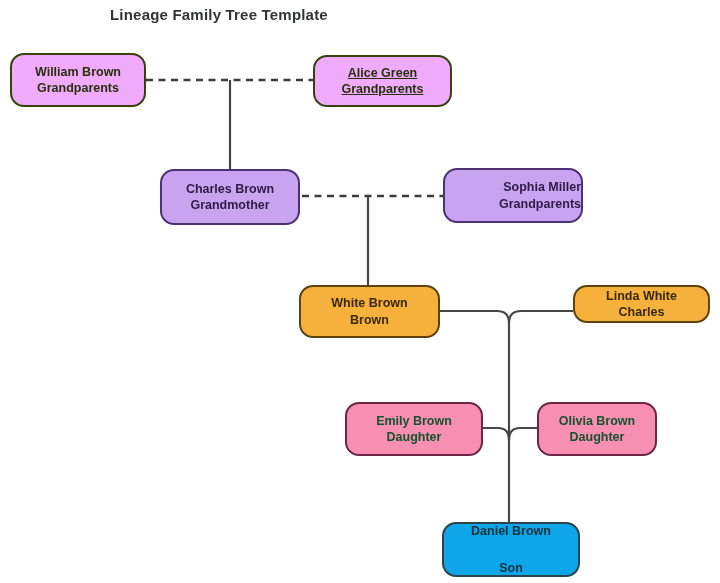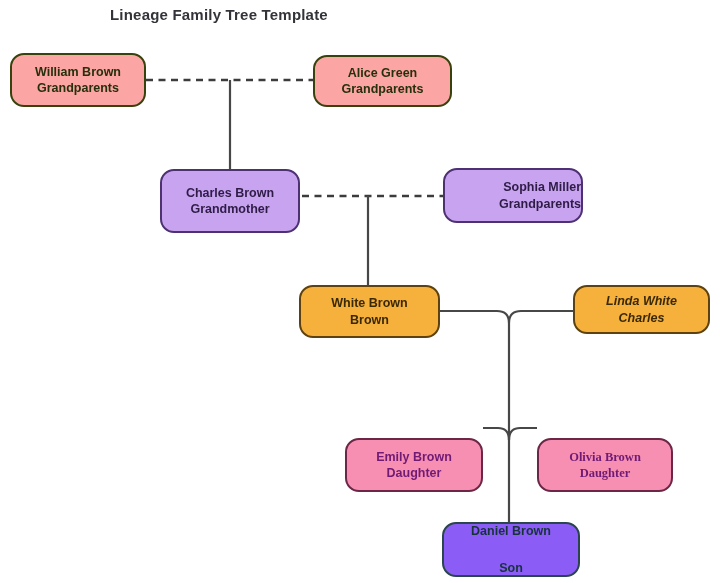--- a/index.html
+++ b/index.html
@@ -22,34 +22,34 @@
     border-radius:14px;
     display:flex;flex-direction:column;
     align-items:center;justify-content:center;
     text-align:center;
     font-weight:bold;font-size:12.5px;line-height:1.32;
     box-sizing:border-box;
     cursor:pointer;
   }
   .node span{display:block;}
   
-  .fill-green {background:#fca5a5;border-color:#38420c;color:#26300a;}
+  .fill-green {background:#f0abfc;border-color:#38420c;color:#26300a;}
   .fill-purple{background:#c8a4f0;border-color:#4e3173;color:#2e1c46;}
   .fill-orange{background:#f6b03c;border-color:#5d420f;color:#3a2906;}
-  .fill-pink  {background:#f78fb3;border-color:#6d2746;color:#701a75;margin-top:36px;}
-  .fill-teal  {background:#8b5cf6;border-color:#2a454e;color:#16333a;gap:21px;}
+  .fill-pink  {background:#f78fb3;border-color:#6d2746;color:#14532d;}
+  .fill-teal  {background:#0ea5e9;border-color:#2a454e;color:#16333a;gap:21px;}
   
   .n-william{left:10px; top:53px; width:136px;height:54px;}
-  .n-alice  {left:313px;top:55px; width:139px;height:52px;}
-  .n-charles{left:160px;top:169px;width:140px;height:64px;}
+  .n-alice  {left:313px;top:55px; width:139px;height:52px;text-decoration:underline;}
+  .n-charles{left:160px;top:169px;width:140px;height:56px;}
   .n-sophia {left:443px;top:168px;width:140px;height:55px;align-items:flex-end;}
   .n-james  {left:299px;top:285px;width:141px;height:53px;}
-  .n-linda  {left:573px;top:285px;width:137px;height:49px;font-style:italic;}
+  .n-linda  {left:573px;top:285px;width:137px;height:38px;}
   .n-emily  {left:345px;top:402px;width:138px;height:54px;}
-  .n-olivia {left:537px;top:402px;width:136px;height:54px;font-family:Liberation Serif, serif;}
+  .n-olivia {left:537px;top:402px;width:120px;height:54px;}
   .n-daniel {left:442px;top:522px;width:138px;height:55px;}
 </style>
 </head>
 <body>
 
 <div class="canvas">
 
   <div class="diagram-title">Lineage Family Tree Template</div>
 
   <svg class="connectors" width="720" height="583" viewBox="0 0 720 583">

